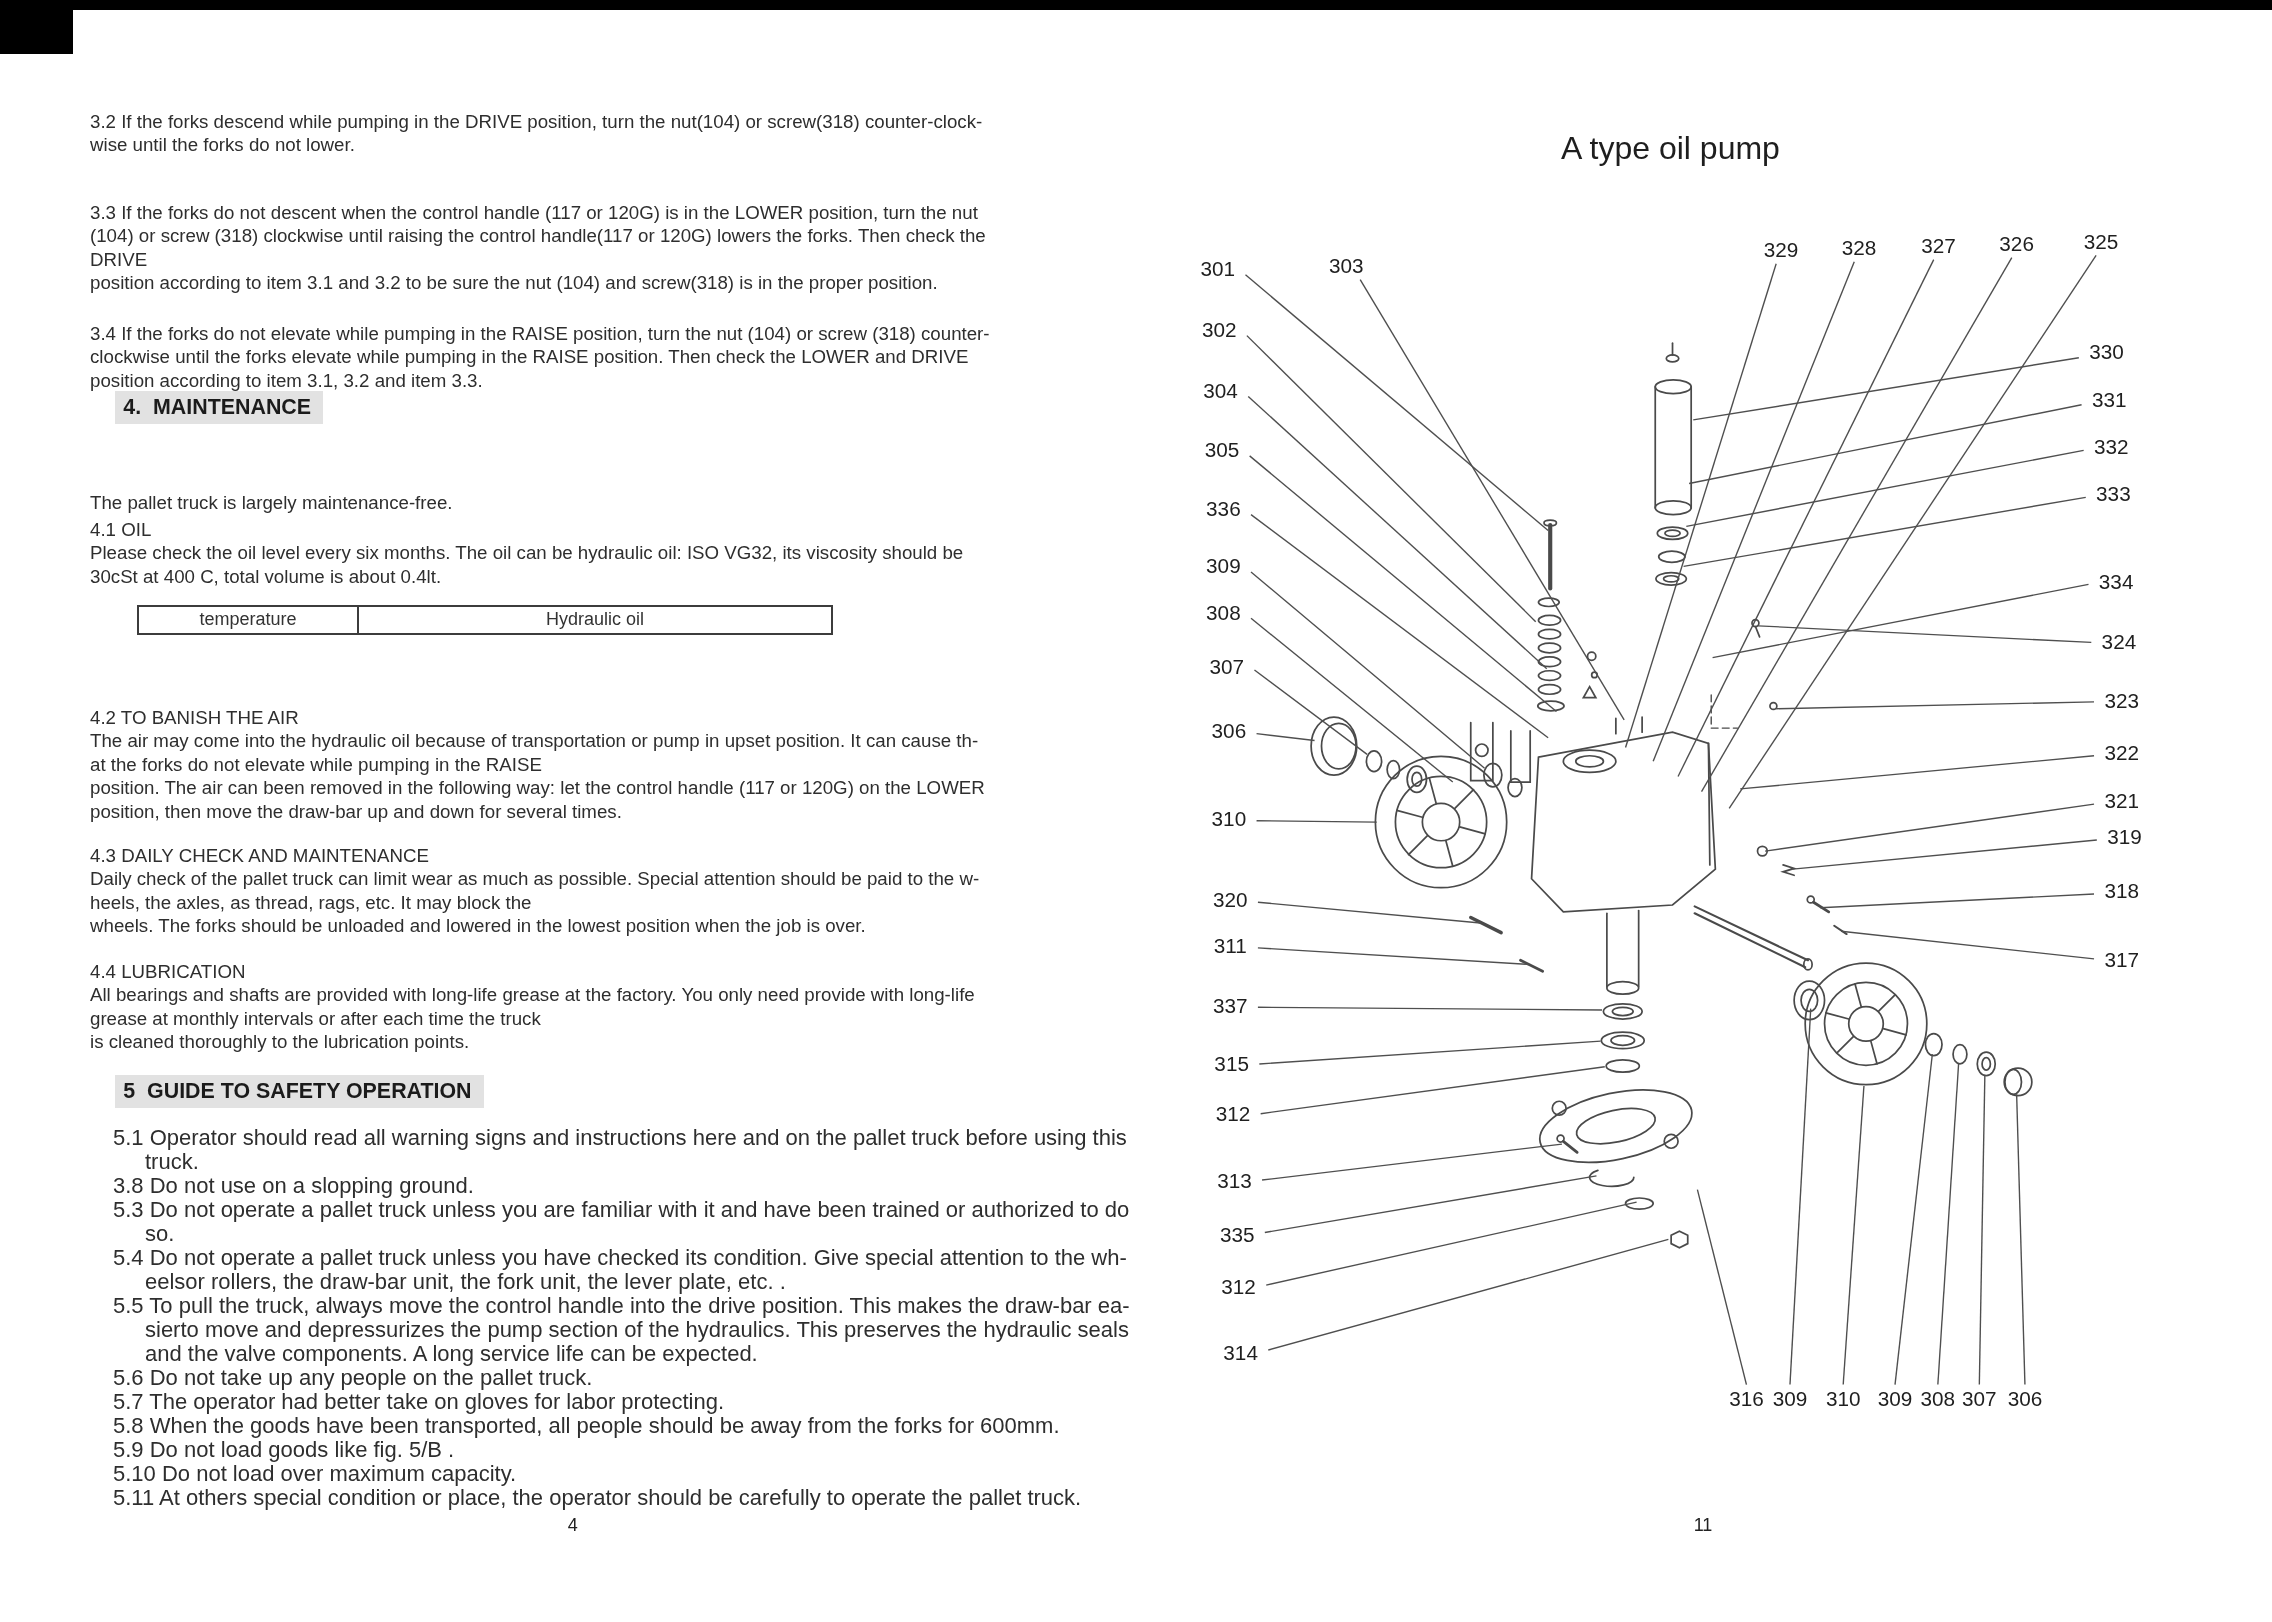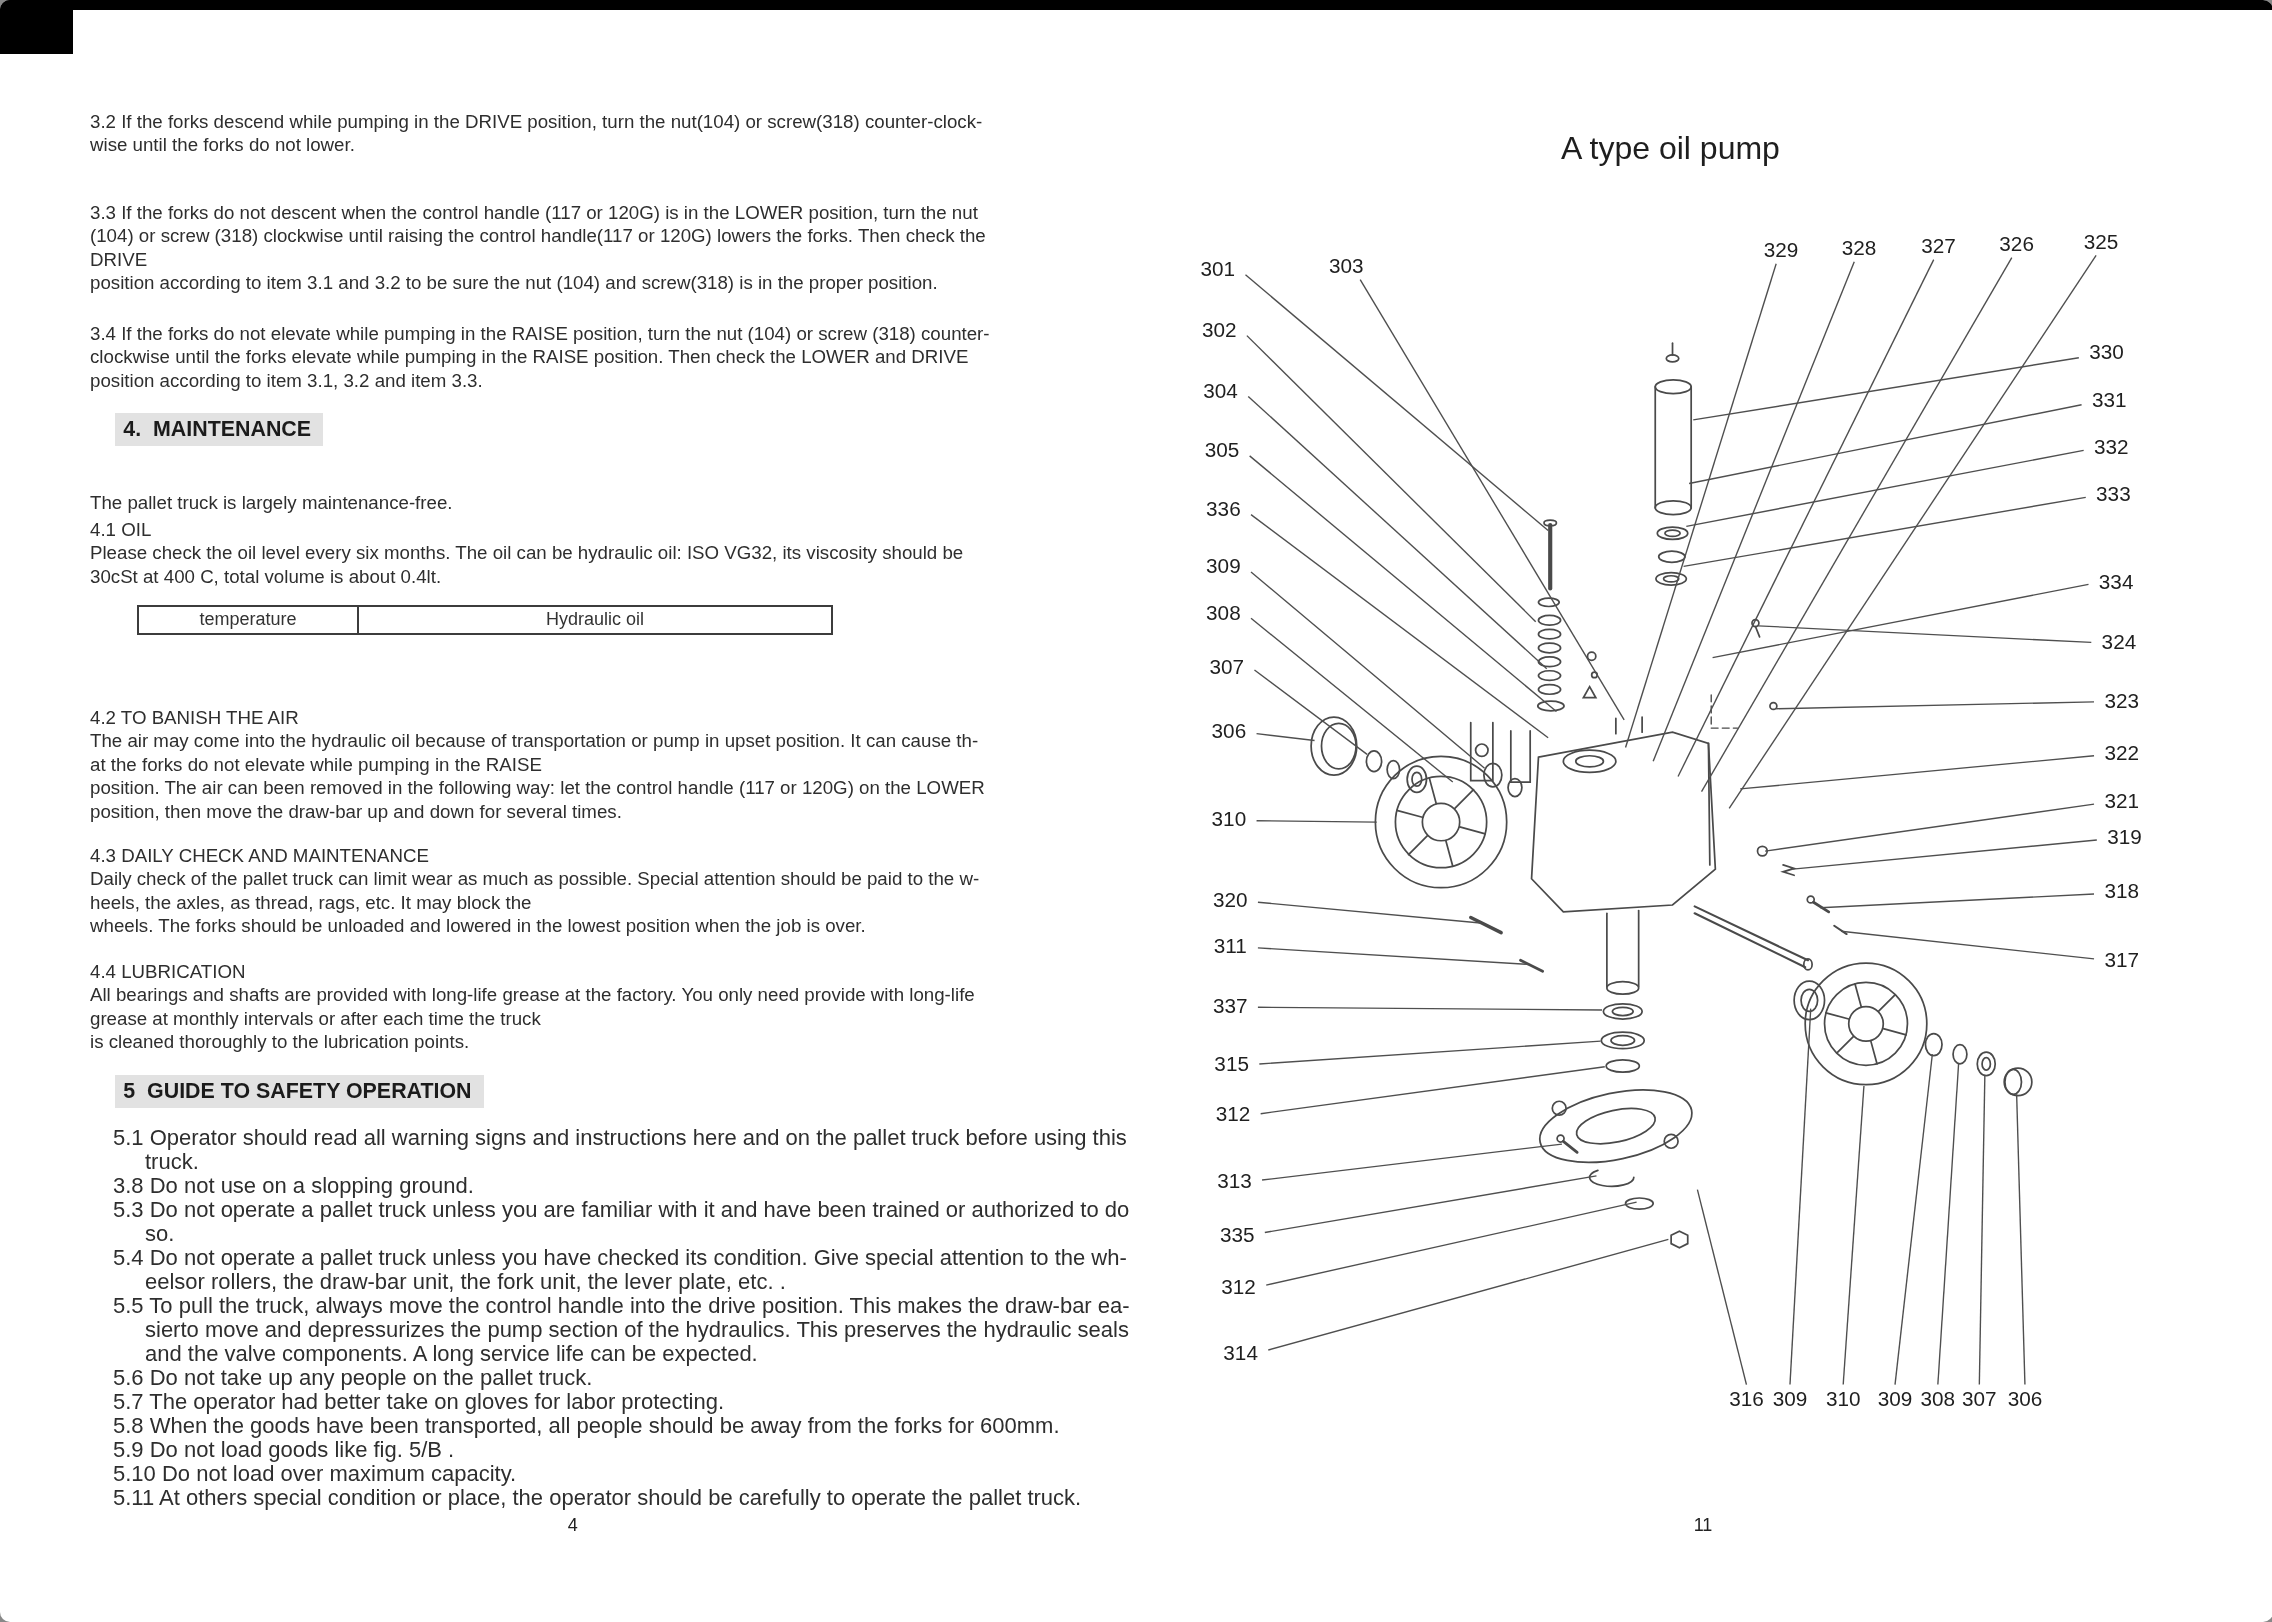--- a/index.html
+++ b/index.html
@@ -1,34 +1,34 @@
 <!DOCTYPE html>
 <html style="font-size:11px"><head>
 <meta charset="utf-8">
 <style>
   html,body{margin:0;padding:0;background:#888;}
   .canvas{position:relative;width:2273px;height:1622px;background:#ffffff;
-          font-family:"Liberation Sans",sans-serif;color:#2e2e2e;overflow:hidden;border-radius:10px;}
+          font-family:"Liberation Sans",sans-serif;color:#2e2e2e;overflow:hidden;}
   .edge-top{position:absolute;top:0;left:0;width:2273px;height:9.7px;background:#000;}
   .edge-corner{position:absolute;top:0;left:0;width:73px;height:54px;background:#000;}
 
   .txt{position:absolute;left:90px;width:1033px;font-size:18.7px;line-height:23.5px;
        white-space:pre-line;}
   .pos-p32{top:91px;}
   .pos-p33{top:182px;}
   .pos-p34{top:303px;}
   .pos-intro{top:455px;margin-top:36px;}
   .pos-p41{top:499px;}
   .pos-p42{top:687px;}
   .pos-p43{top:825px;}
   .pos-p44{top:941px;}
 
   .heading{position:absolute;left:115px;background:#e2e2e2;color:#1b1b1b;
            font-weight:bold;font-size:21.4px;padding:3.5px 12.4px 4.8px 8.3px;white-space:pre;}
-  .pos-h4{top:413px;}
+  .pos-h4{top:391px;}
   .pos-h5{top:1075px;}
 
   table.oil{position:absolute;left:137px;top:605px;width:696px;border-collapse:collapse;
             font-size:18px;color:#333;table-layout:fixed;}
   table.oil th,table.oil td{border:2.1px solid #3c3c3c;text-align:center;font-weight:normal;
             height:25.6px;padding:0;}
   table.oil .c1{width:218px;}
 
   #safety-list{position:absolute;left:113px;top:1126px;width:1019px;
                font-size:22px;line-height:24px;}

